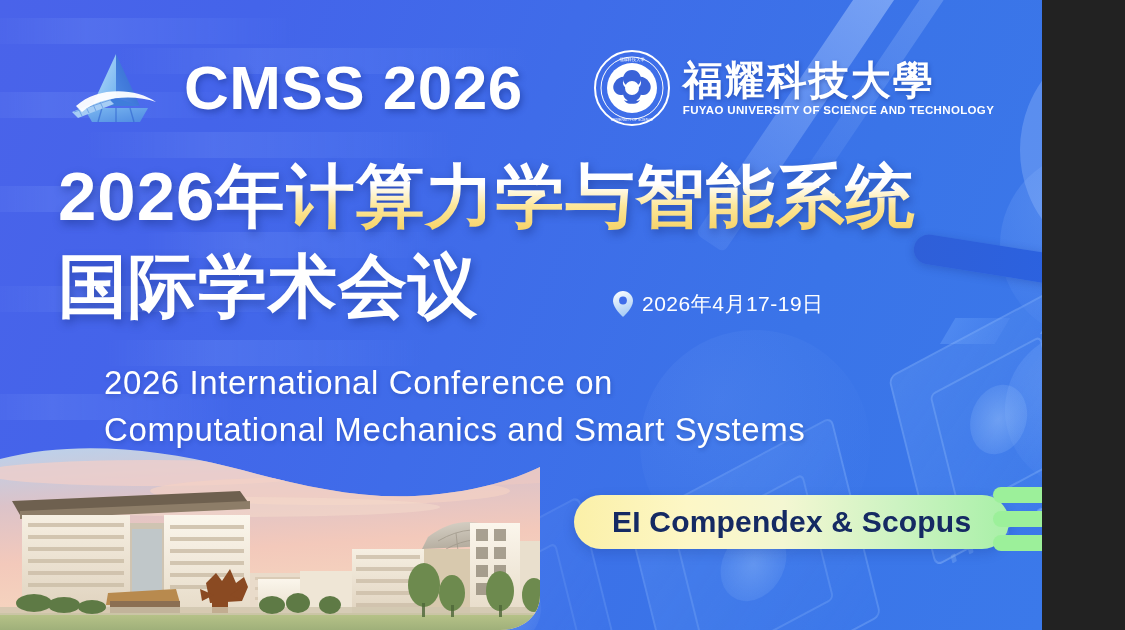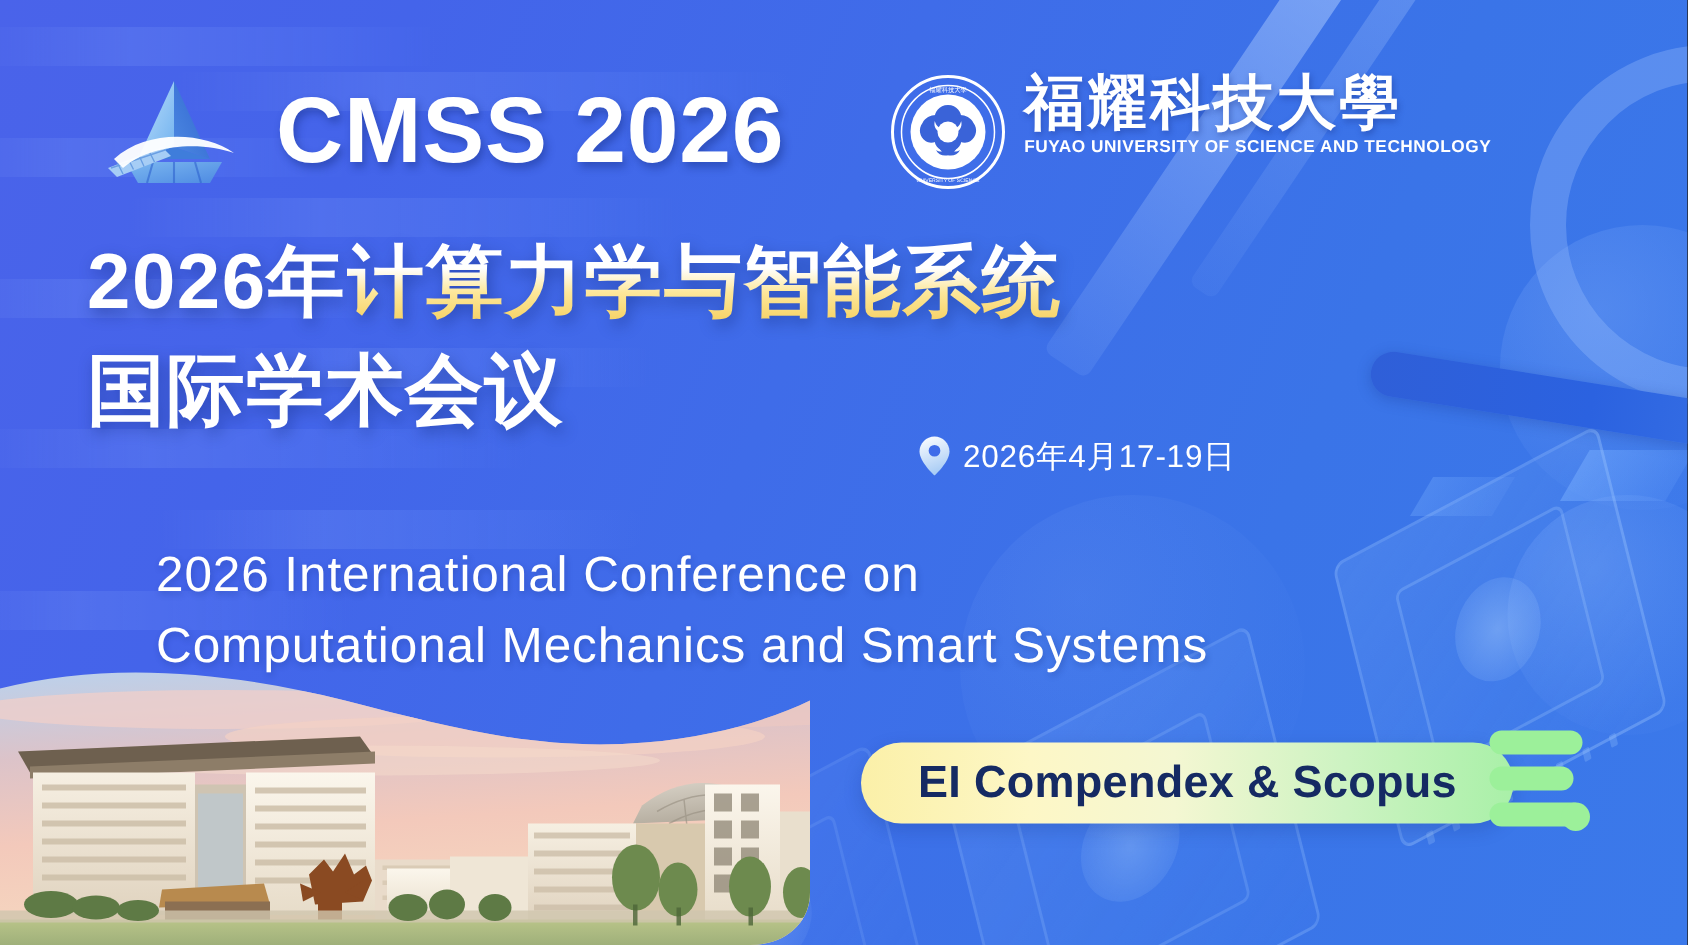--- a/index.html
+++ b/index.html
@@ -1,21 +1,21 @@
 <!DOCTYPE html>
 <html lang="zh"><head>
 <meta charset="utf-8">
 <title>CMSS 2026 Conference Banner</title>
 <style>
   html,body{margin:0;padding:0;background:#222;}
   *{box-sizing:border-box;}
 
   .banner{
     position:relative;
-    width:1125px;height:630px;
+    width:1042px;height:630px;
     overflow:hidden;
     font-family:"Liberation Sans","DejaVu Sans",sans-serif;
     background:linear-gradient(112deg,#4a63ea 0%,#4464ea 20%,#3f6ce9 45%,#3a74e8 72%,#3b79ea 100%);
   }
 
   
   .bg-layer{position:absolute;inset:0;overflow:hidden;}
 
   .wave-streaks{position:absolute;left:-40px;top:0;width:640px;height:470px;opacity:.5;}
   .streak{
@@ -75,41 +75,41 @@
   .header{position:absolute;left:62px;top:46px;display:flex;align-items:center;gap:14px;z-index:8;}
 
   .cmss-logo{width:108px;height:84px;position:relative;flex:none;}
 
   .cmss-title{
     font-size:62px;font-weight:bold;color:#ffffff;letter-spacing:.5px;
     line-height:1;white-space:nowrap;
     text-shadow:2px 3px 6px rgba(20,45,130,.45);
   }
 
-  .uni-block{display:flex;align-items:flex-start;gap:12px;margin-left:56px;}
+  .uni-block{display:flex;align-items:center;gap:12px;margin-left:56px;}
   .uni-seal{width:78px;height:78px;flex:none;}
   .uni-names{display:flex;flex-direction:column;gap:3px;}
   .uni-cn{
     font-family:"Liberation Serif","DejaVu Serif",serif;
     font-size:40px;font-weight:bold;color:#ffffff;line-height:1;
     letter-spacing:2px;white-space:nowrap;
     text-shadow:1px 2px 4px rgba(20,45,130,.4);
   }
   .uni-en{
     font-size:11.5px;font-weight:bold;color:#ffffff;letter-spacing:.35px;
     white-space:nowrap;
   }
 
   
   .title-cn{
     position:absolute;left:58px;top:162px;z-index:9;
     font-family:"Liberation Sans","DejaVu Sans",sans-serif;
   }
   .title-line{
-    font-size:52px;font-weight:bold;line-height:1.02;
+    font-size:69px;font-weight:bold;line-height:1.02;
     letter-spacing:1px;white-space:nowrap;
     filter:drop-shadow(2px 4px 5px rgba(16,40,120,.45));
   }
   .grad-gold{
     background:linear-gradient(180deg,#ffffff 0%,#ffffff 34%,#fde79a 62%,#f5cf5e 100%);
     -webkit-background-clip:text;background-clip:text;
     color:transparent;-webkit-text-fill-color:transparent;
   }
   .plain-white{color:#ffffff;}
   .title-line.l2{margin-top:20px;}

